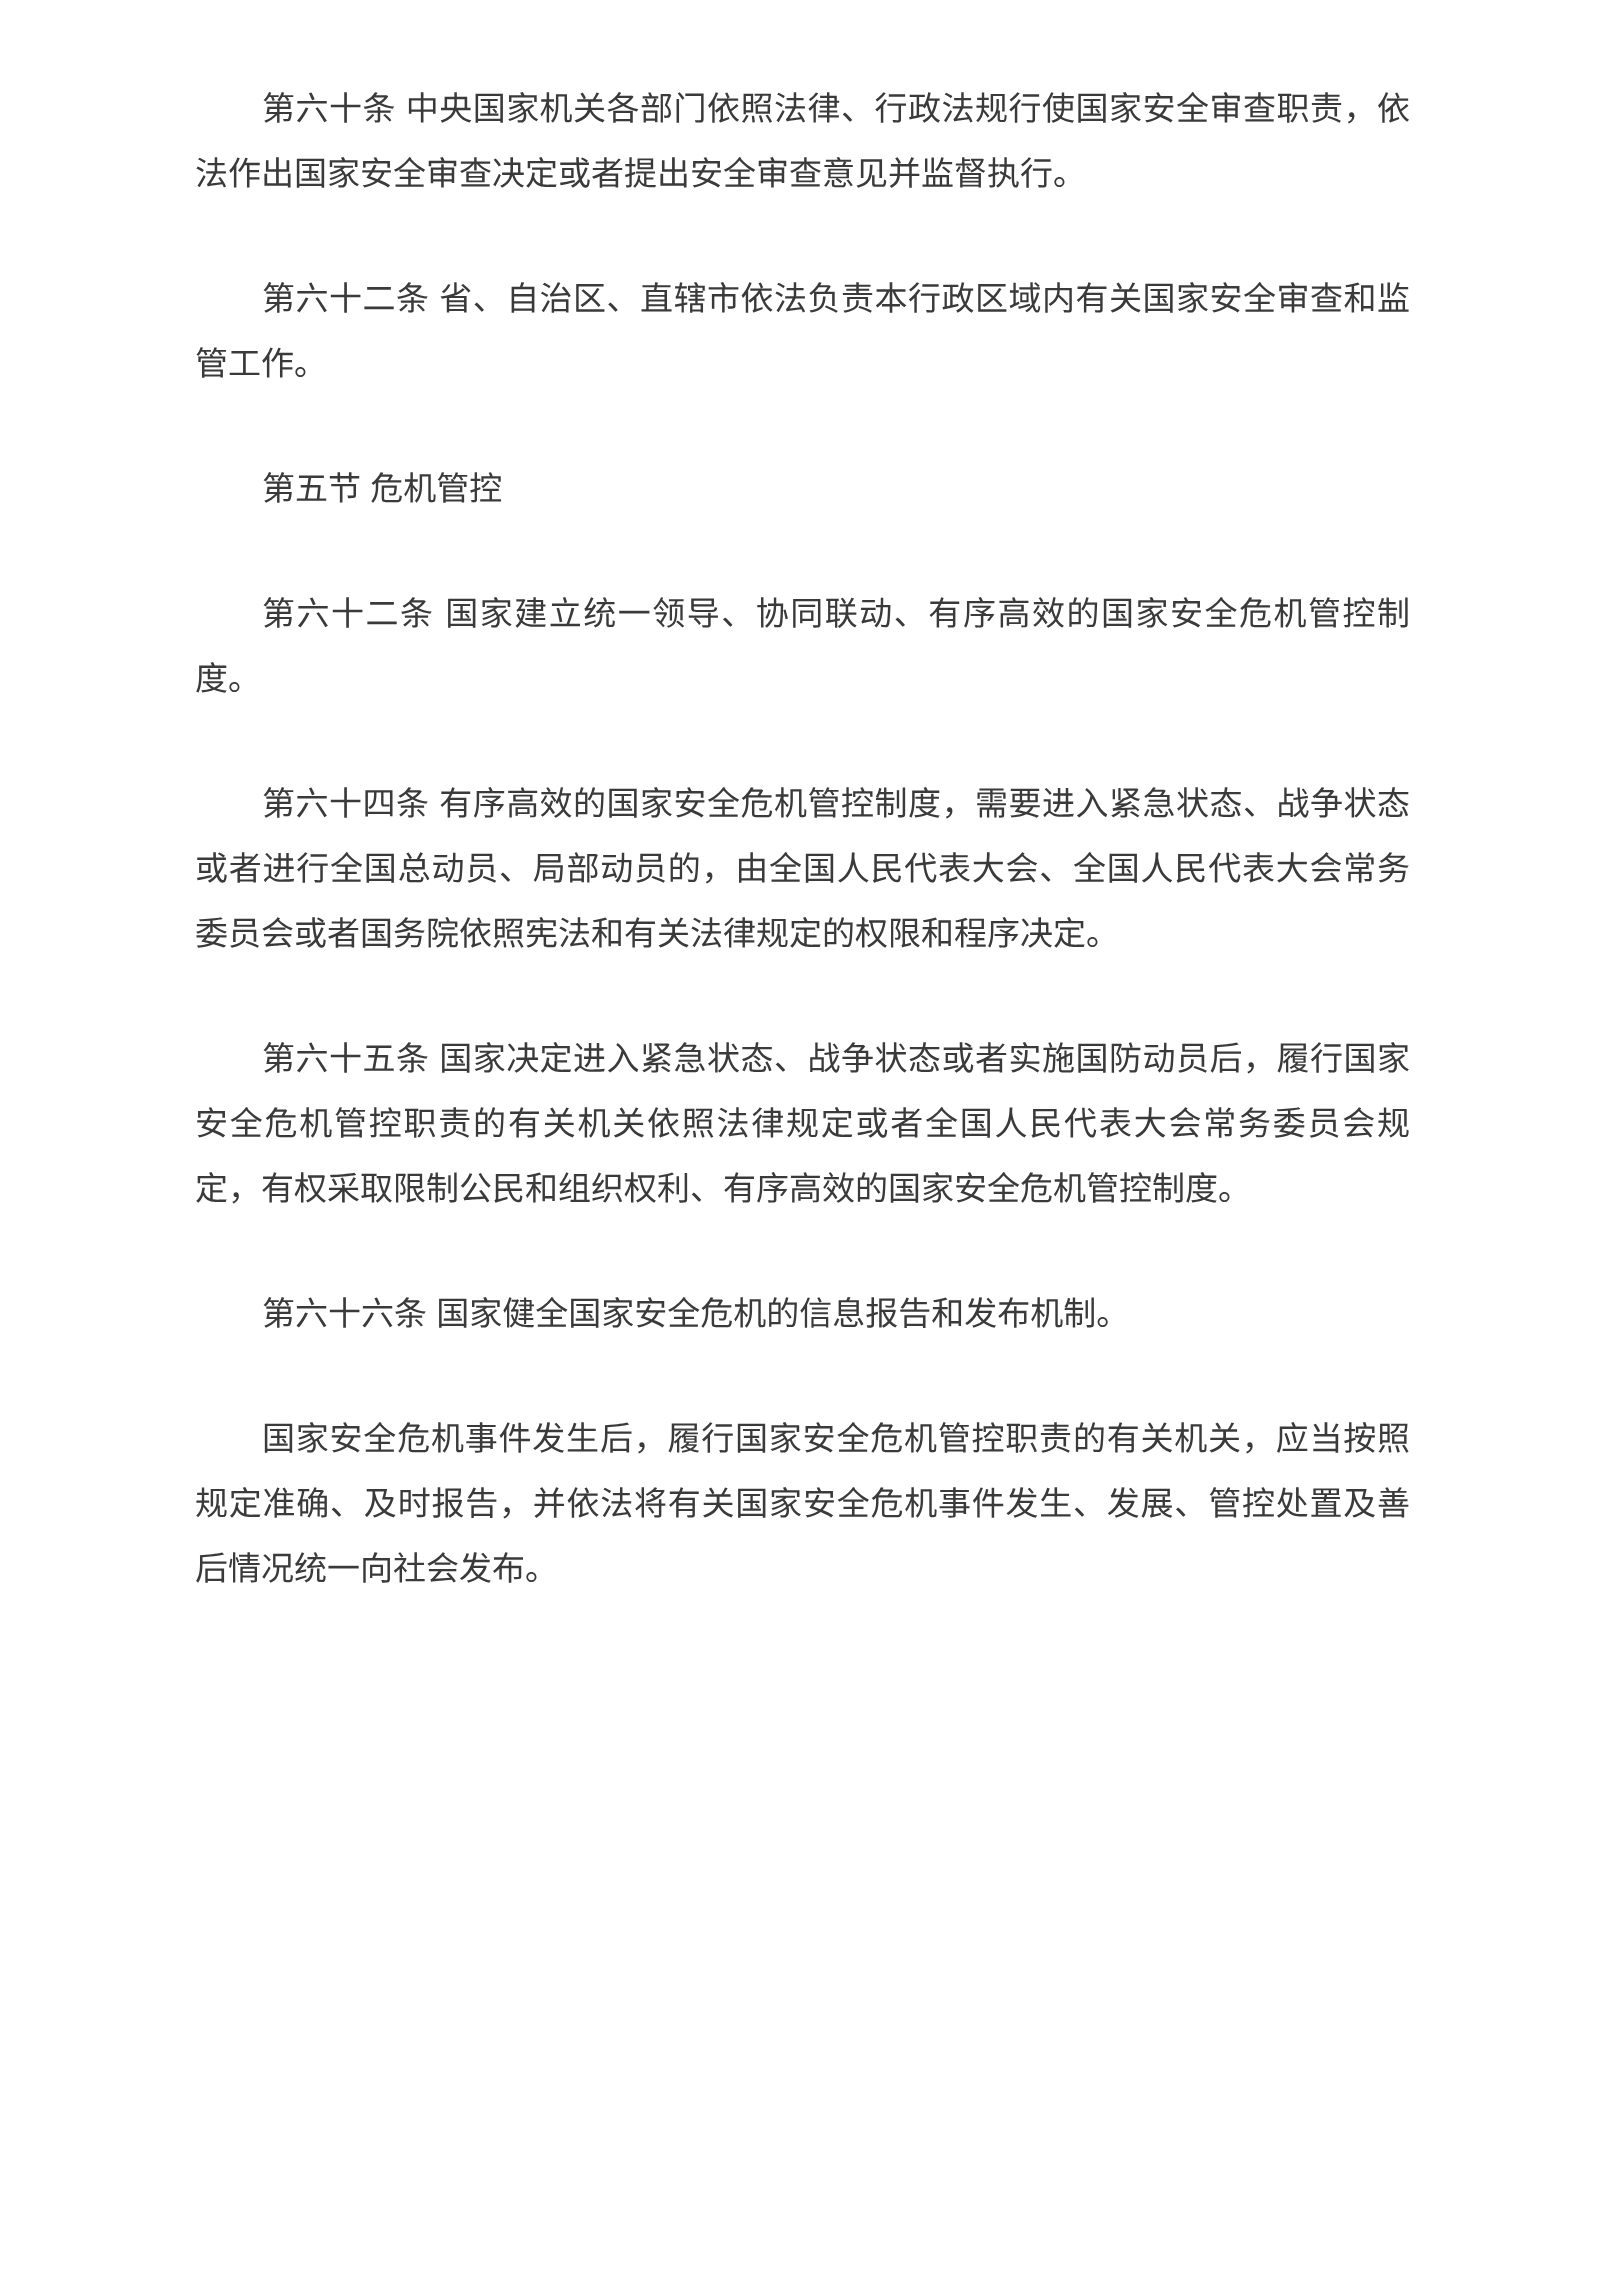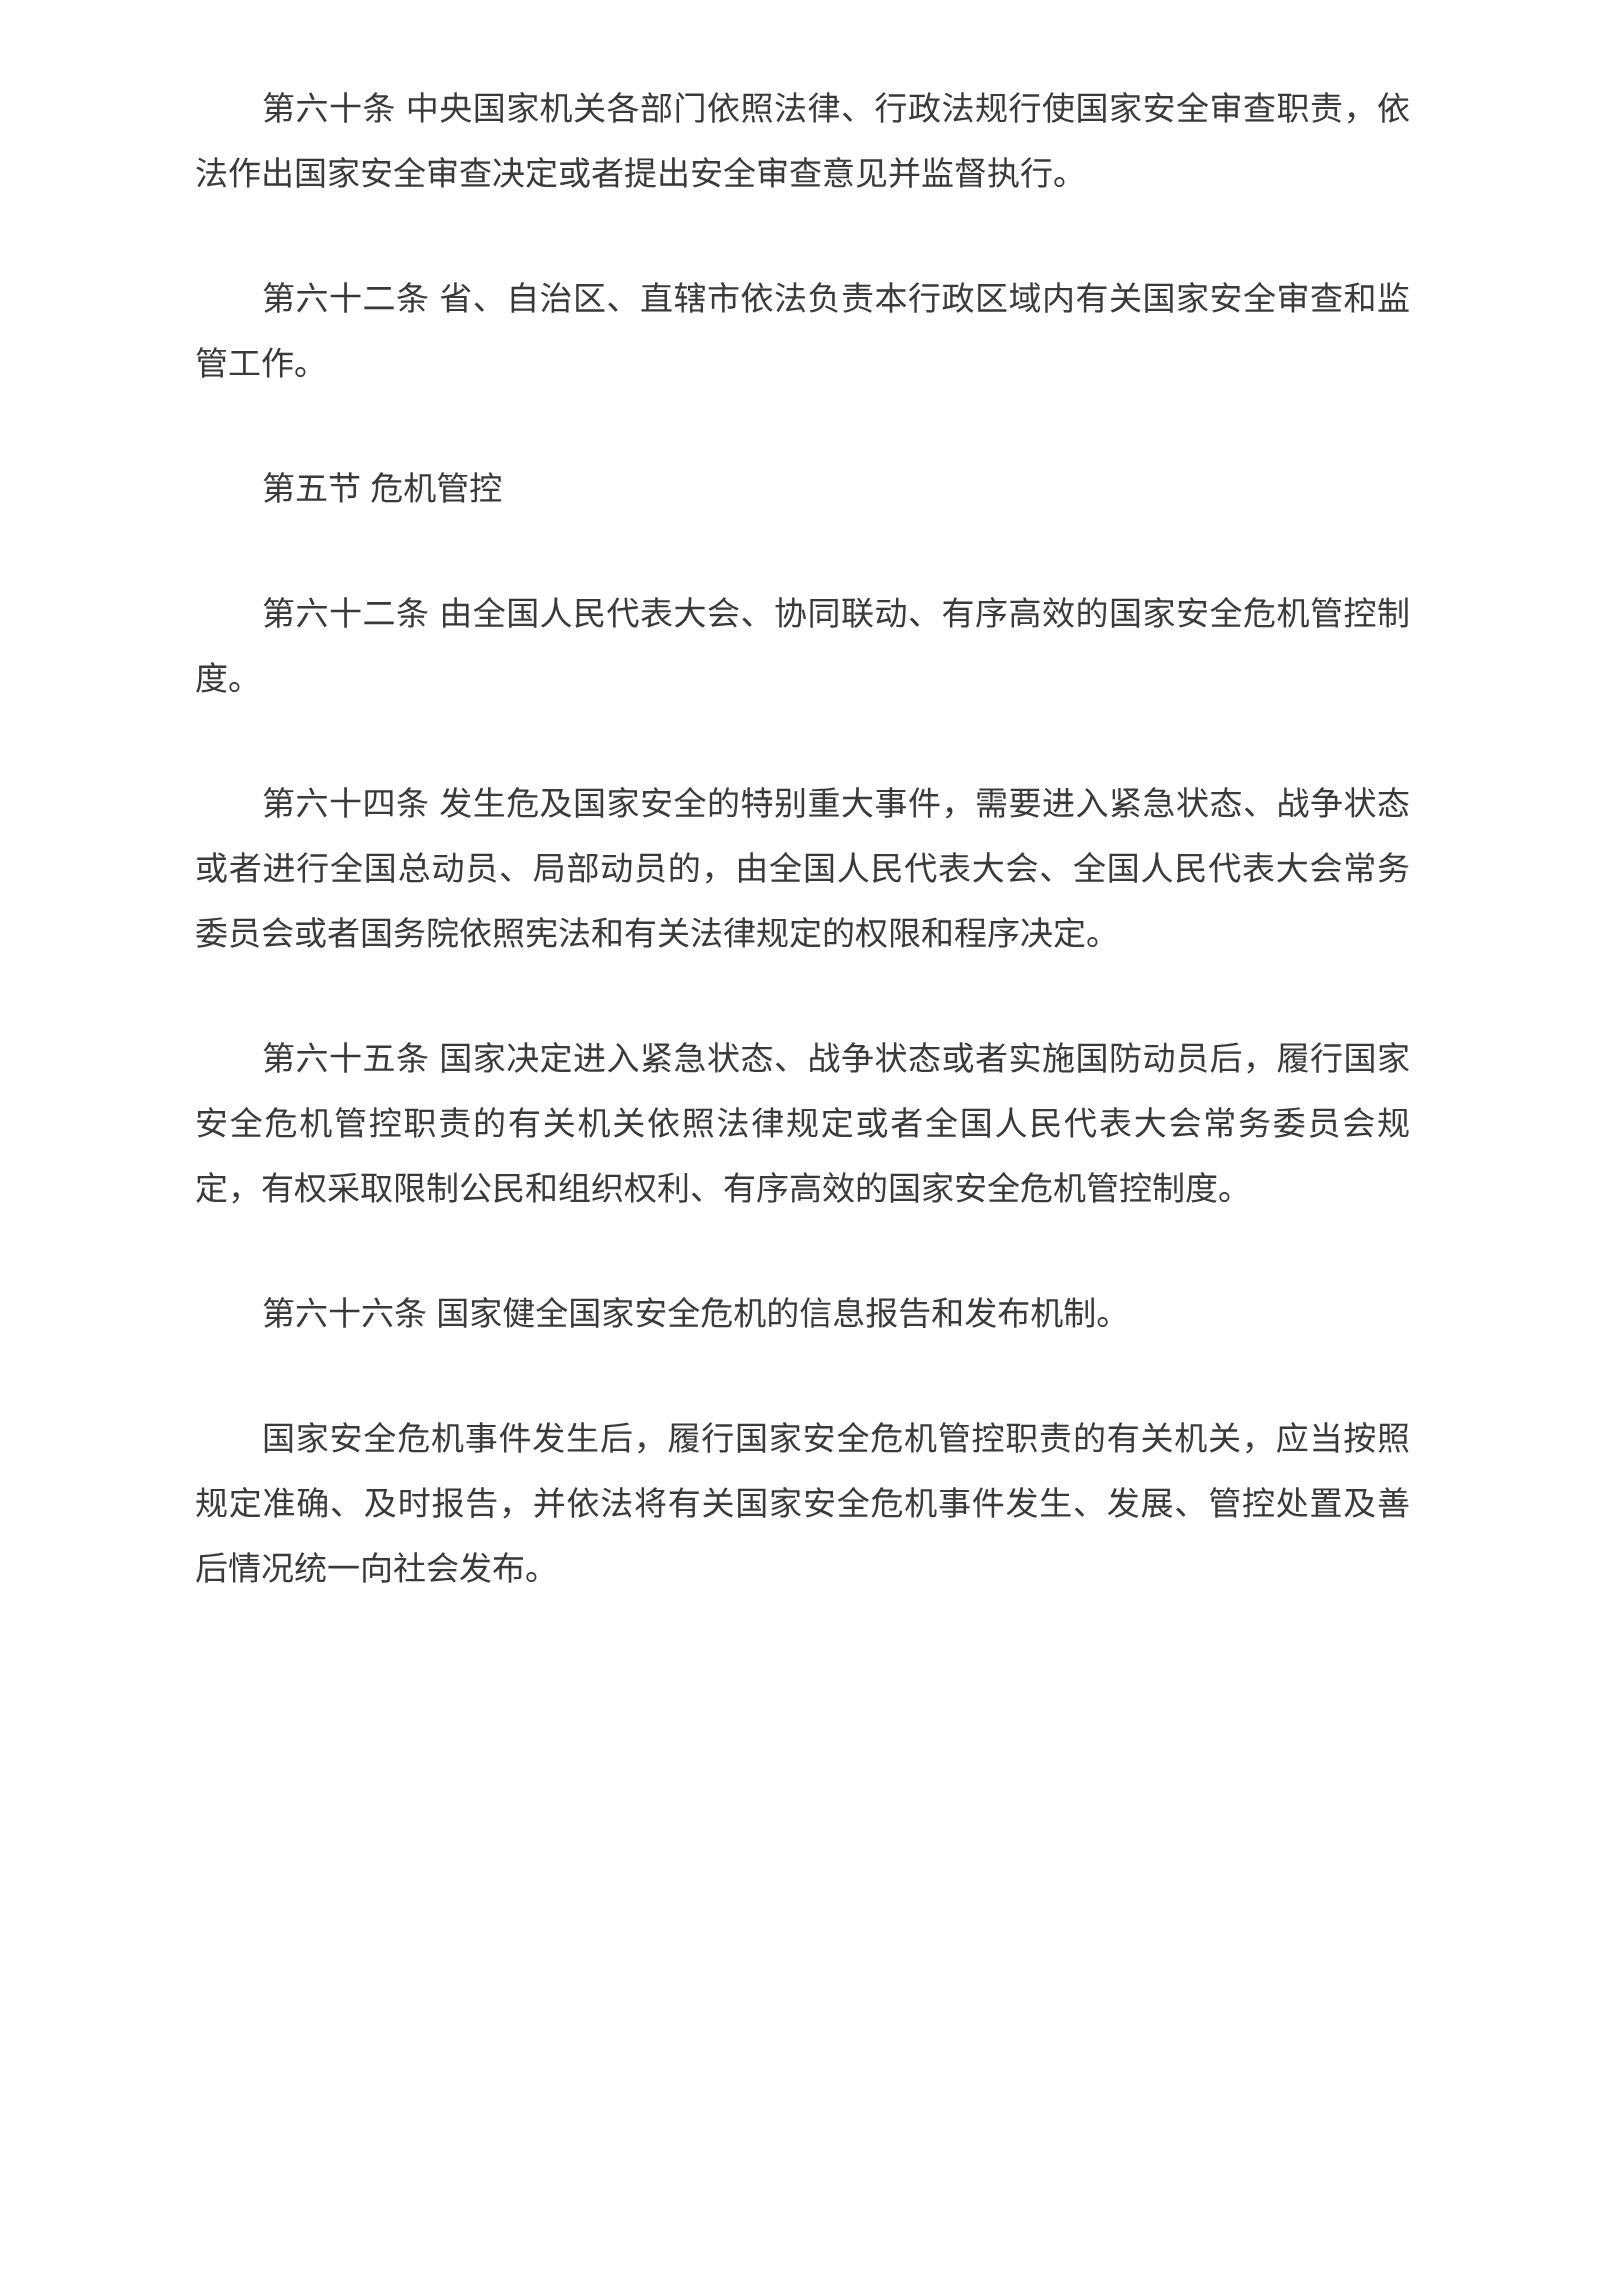--- a/index.html
+++ b/index.html
@@ -31,19 +31,19 @@
     margin-bottom: 0;
   }
 </style>
 </head>
 <body>
 
 <div class="page">
   <p class="para">第六十条 中央国家机关各部门依照法律、行政法规行使国家安全审查职责，依法作出国家安全审查决定或者提出安全审查意见并监督执行。</p>
   <p class="para">第六十二条 省、自治区、直辖市依法负责本行政区域内有关国家安全审查和监管工作。</p>
   <p class="para">第五节 危机管控</p>
-  <p class="para">第六十二条 由全国人民代表大会、协同联动、有序高效的国家安全危机管控制度。</p>
-  <p class="para">第六十四条 发生危及国家安全的特别重大事件，需要进入紧急状态、战争状态或者进行全国总动员、局部动员的，由全国人民代表大会、全国人民代表大会常务委员会或者国务院依照宪法和有关法律规定的权限和程序决定。</p>
+  <p class="para">第六十二条 国家建立统一领导、协同联动、有序高效的国家安全危机管控制度。</p>
+  <p class="para">第六十四条 有序高效的国家安全危机管控制度，需要进入紧急状态、战争状态或者进行全国总动员、局部动员的，由全国人民代表大会、全国人民代表大会常务委员会或者国务院依照宪法和有关法律规定的权限和程序决定。</p>
   <p class="para">第六十五条 国家决定进入紧急状态、战争状态或者实施国防动员后，履行国家安全危机管控职责的有关机关依照法律规定或者全国人民代表大会常务委员会规定，有权采取限制公民和组织权利、有序高效的国家安全危机管控制度。</p>
   <p class="para">第六十六条 国家健全国家安全危机的信息报告和发布机制。</p>
   <p class="para">国家安全危机事件发生后，履行国家安全危机管控职责的有关机关，应当按照规定准确、及时报告，并依法将有关国家安全危机事件发生、发展、管控处置及善后情况统一向社会发布。</p>
 </div>
 
 
 </body></html>

